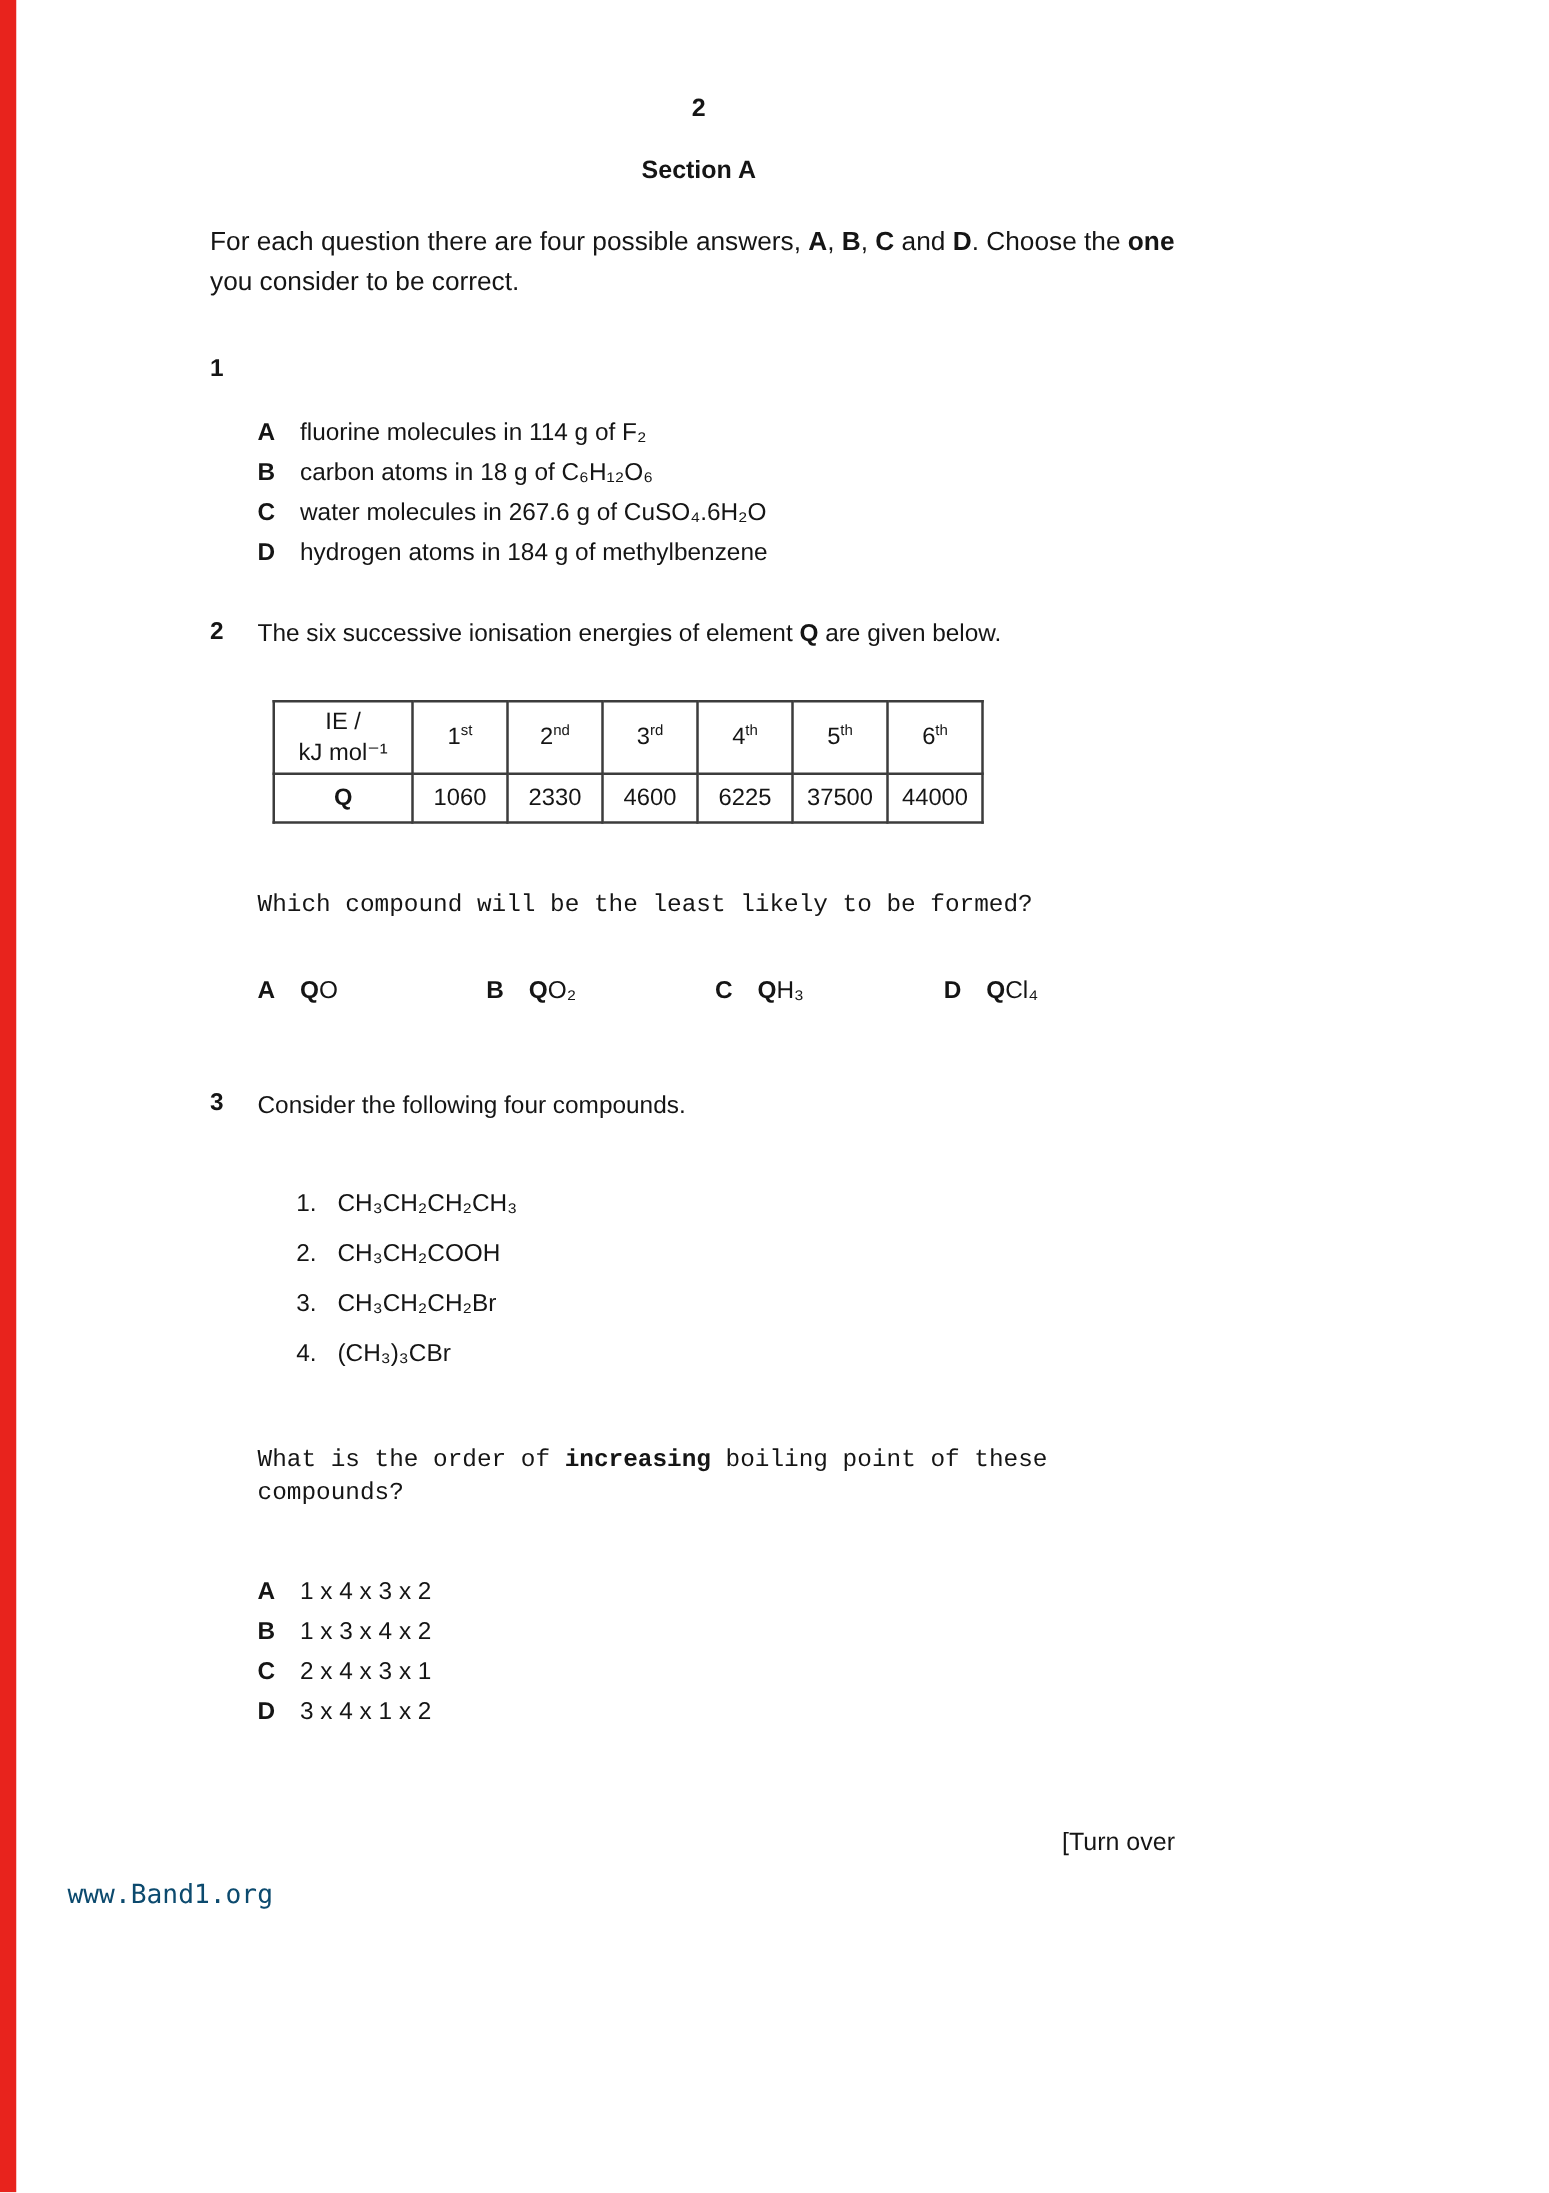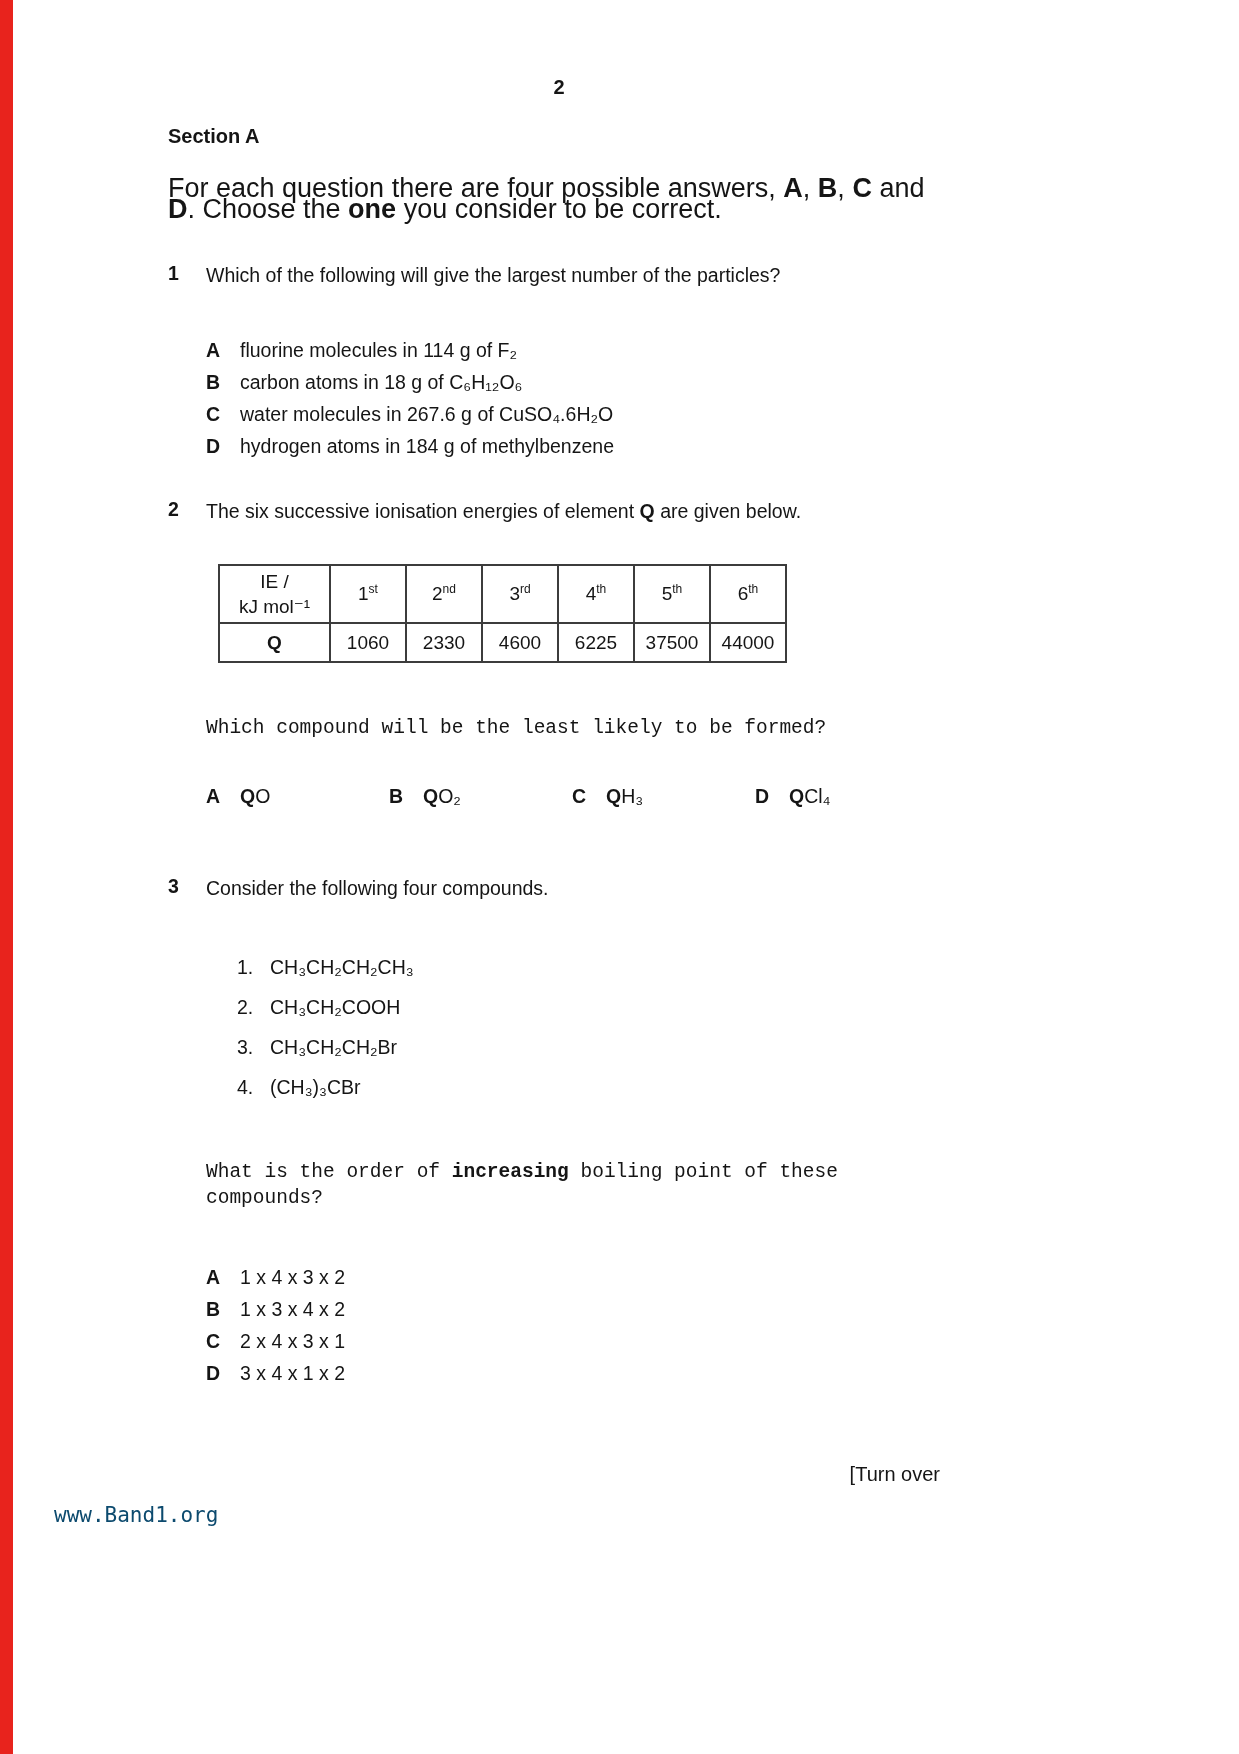--- a/index.html
+++ b/index.html
@@ -7,23 +7,23 @@
   body {
     width:1239px; height:1754px;
     font-family:"Liberation Sans","DejaVu Sans",sans-serif;
     color:#151515;
   }
   .page { position:relative; width:1239px; height:1754px; background:#ffffff; overflow:hidden; }
   .edge-stripe { position:absolute; left:0; top:0; width:13px; height:1754px; background:#e8231d; }
   .content { position:absolute; left:168px; top:0; width:782px; }
 
   .page-number { margin-top:76px; text-align:center; font-weight:bold; font-size:20px; }
-  .section-title { margin-top:26px; text-align:left; font-weight:bold; font-size:20px; }
-
-  .intro { margin-top:30px; font-size:27px; line-height:21px; }
+  .section-title { margin-top:26px; text-align:center; font-weight:bold; font-size:20px; }
+
+  .intro { margin-top:30px; font-size:21px; line-height:32px; }
   b, .bold { font-weight:bold; }
 
   .question { display:flex; font-size:19.5px; }
   .q1 { margin-top:42px; }
   .q2 { margin-top:36px; }
   .q3 { margin-top:66px; }
   .qnum { width:38px; font-weight:bold; flex:0 0 38px; }
   .qbody { flex:1; }
   .qtext { line-height:26px; }
 
@@ -67,21 +67,20 @@
   <div class="content">
 
     <div class="page-number">2</div>
     <div class="section-title">Section A</div>
 
     <p class="intro"><span>For each question there are four possible answers, </span><b>A</b><span>, </span><b>B</b><span>, </span><b>C</b><span> and </span><b>D</b><span>. Choose the </span><b>one</b><span> you consider to be correct.</span></p>
 
     <div class="question q1">
       <div class="qnum">1</div>
       <div class="qbody">
-        <div class="qtext">Which of the following will give the largest number of the particles?</div>
         <div class="options">
           <div class="opt-row">
             <span class="opt-letter">A</span>
             <span class="opt-text">fluorine molecules in 114 g of F₂</span>
           </div>
           <div class="opt-row">
             <span class="opt-letter">B</span>
             <span class="opt-text">carbon atoms in 18 g of C₆H₁₂O₆</span>
           </div>
           <div class="opt-row">

